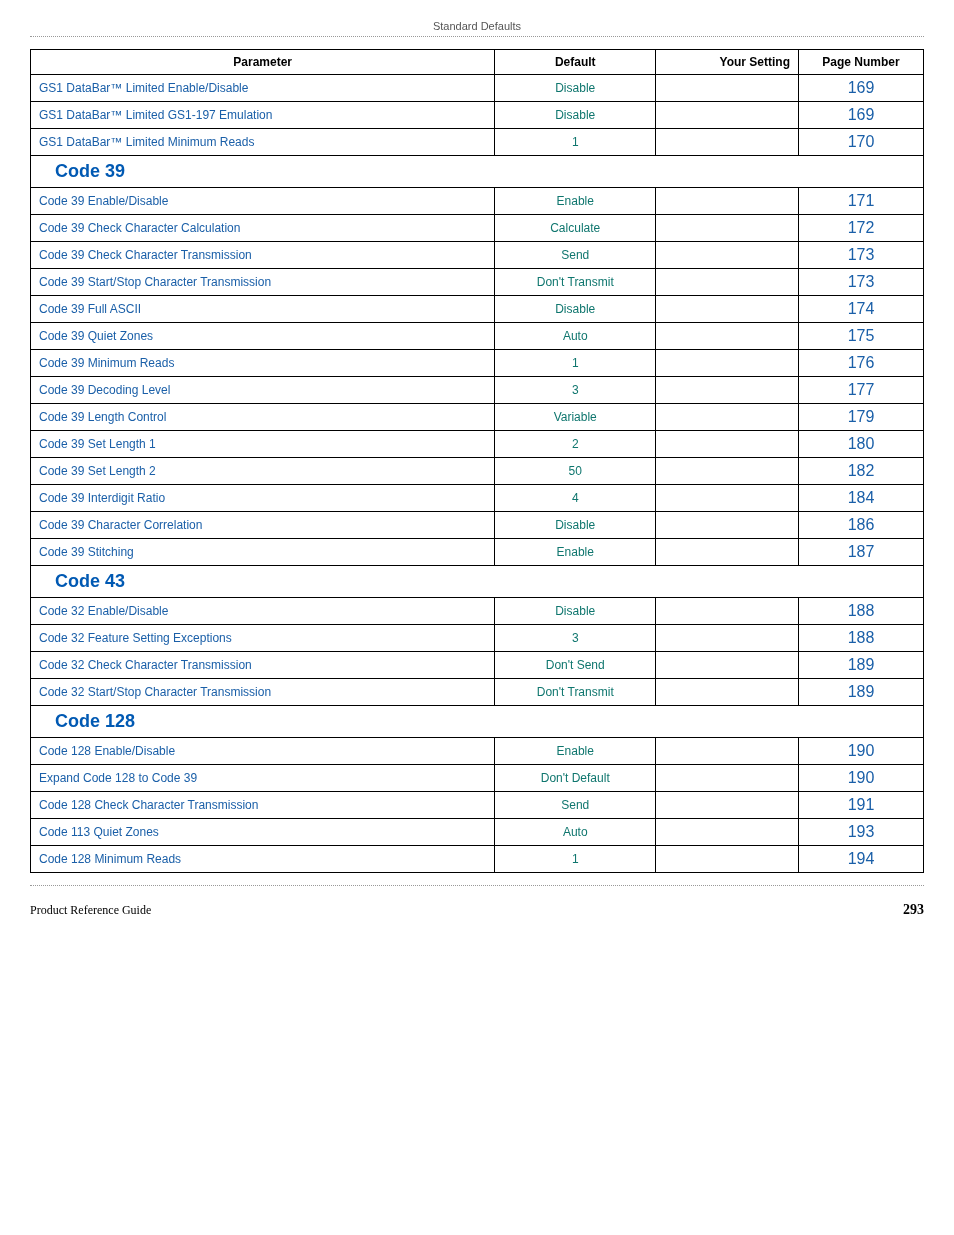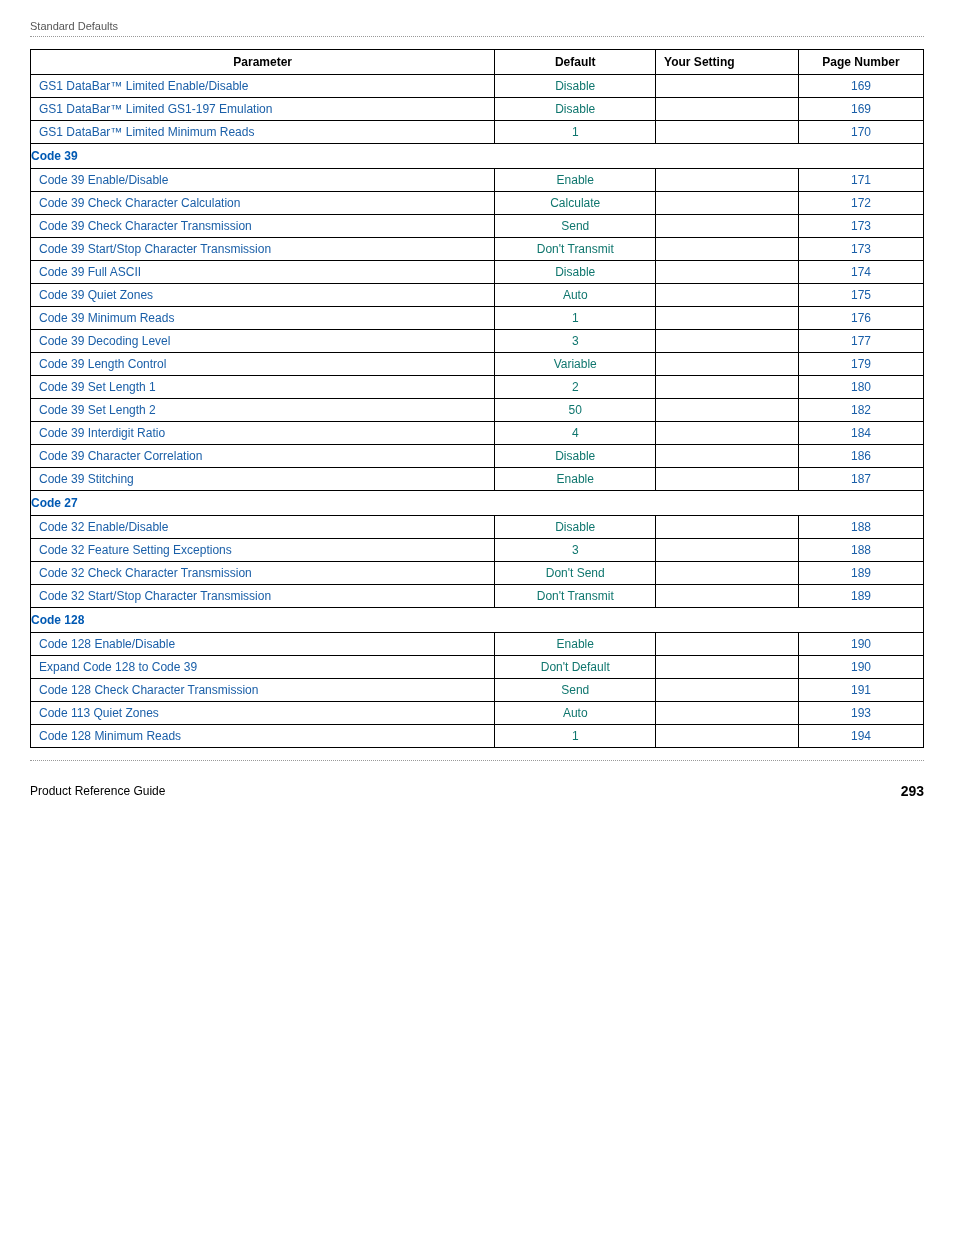--- a/index.html
+++ b/index.html
@@ -9,21 +9,21 @@
       background: #fff;
       color: #000;
       width: 954px;
       min-height: 1235px;
       position: relative;
     }
     .page-container {
       padding: 20px 30px 40px 30px;
     }
     .header-area {
-      text-align: left;
+      text-align: center;
       color: #555;
       font-size: 11px;
       margin-bottom: 4px;
     }
     .dotted-line {
       border: none;
       border-top: 1px dotted #999;
       margin: 4px 0 12px 0;
     }
     .dotted-line-bottom {
@@ -40,50 +40,51 @@
       border: 1px solid #000;
       padding: 5px 8px;
       background: #fff;
       font-weight: bold;
       font-size: 12px;
       text-align: center;
       margin-top: 32px;
     }
     th.param-col { text-align: center; width: 52%; }
     th.default-col { text-align: center; width: 18%; }
-    th.your-col { text-align: left; width: 16%; }
+    th.your-col { text-align: right; width: 16%; }
     th.page-col { width: 14%; }
 
     td {
       border: 1px solid #000;
       padding: 4px 8px;
       vertical-align: middle;
     }
     td.param-cell { color: #1a5fa8; font-size: 12px; }
     td.default-cell { text-align: center; font-size: 12px; color: #0f766e; }
     td.your-cell { text-align: center; font-size: 12px; }
-    td.page-cell { text-align: center; font-size: 12px; color: #1a5fa8; }
+    td.page-cell { text-align: center; font-size: 16px; color: #1a5fa8; }
 
     tr.section-header td {
       background: #fff;
       color: #0059b3;
       font-weight: bold;
-      font-size: 12px;
-      padding: 5px 0;
+      font-size: 18px;
+      padding: 5px 24px;
       border-left: 1px solid #000;
       border-right: 1px solid #000;
       border-top: 1px solid #000;
       border-bottom: 1px solid #000;
     }
 
     .footer-area {
       display: flex;
       justify-content: space-between;
       align-items: center;
-      margin-top: 22px;
+      margin-top: 16px;
+      font-family: Liberation Serif, serif;
     }
     .footer-left {
       font-size: 12px;
       color: #000;
     }
     .footer-right {
       font-size: 14px;
       font-weight: bold;
       color: #000;
     }
@@ -206,21 +207,21 @@
           <td class="your-cell"></td>
           <td class="page-cell">186</td>
         </tr>
         <tr>
           <td class="param-cell">Code 39 Stitching</td>
           <td class="default-cell">Enable</td>
           <td class="your-cell"></td>
           <td class="page-cell">187</td>
         </tr>
         <tr class="section-header">
-          <td colspan="4">Code 27</td>
+          <td colspan="4">Code 43</td>
         </tr>
         <tr>
           <td class="param-cell">Code 32 Enable/Disable</td>
           <td class="default-cell">Disable</td>
           <td class="your-cell"></td>
           <td class="page-cell">188</td>
         </tr>
         <tr>
           <td class="param-cell">Code 32 Feature Setting Exceptions</td>
           <td class="default-cell">3</td>

